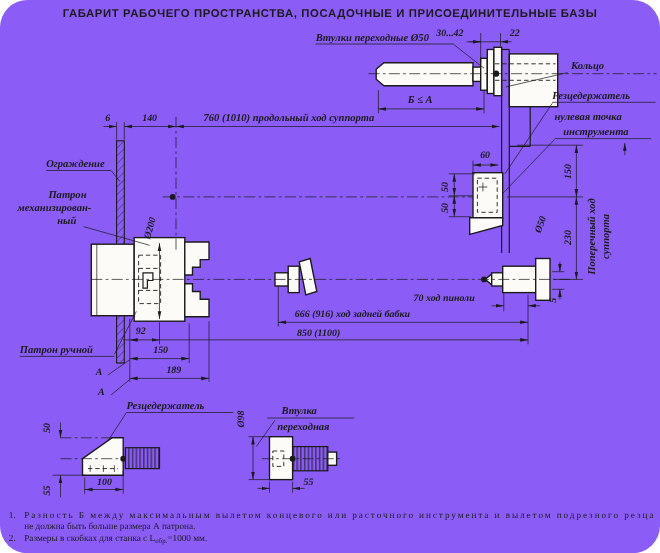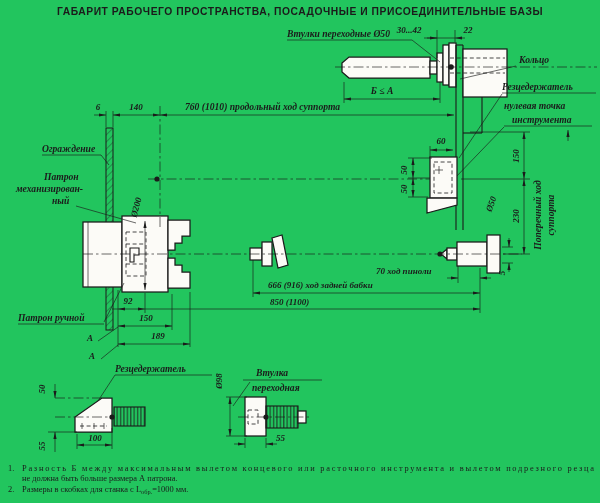--- a/index.html
+++ b/index.html
@@ -1,16 +1,16 @@
 <!DOCTYPE html>
 <html><head>
 <meta charset="utf-8">
 <style>
   html,body{margin:0;padding:0;background:#ffffff;}
-  #page{width:600px;height:503px;background:#22c55e;position:relative;overflow:hidden;}
+  #page{width:600px;height:503px;background:#8b5cf6;position:relative;overflow:hidden;border-radius:25px;}
   svg{display:block;}
   text{fill:#1b1b1b;}
   .t-title{font:bold 10.3px "Liberation Sans",sans-serif;letter-spacing:.55px;}
   .t-lbl{font:italic 600 9.6px "Liberation Serif",serif;}
   .t-dim{font:italic 600 9px "Liberation Serif",serif;}
   .t-note{font:8.4px "Liberation Serif",serif;}
   .t-sub{font:6.3px "Liberation Serif",serif;}
   .s-part{fill:#fcfbf7;stroke:#1b1b1b;stroke-width:1.25;stroke-linejoin:miter;}
   .s-solid{stroke:#1b1b1b;stroke-width:1.1;fill:none;}
   .s-thin{stroke:#1b1b1b;stroke-width:.65;fill:none;}

